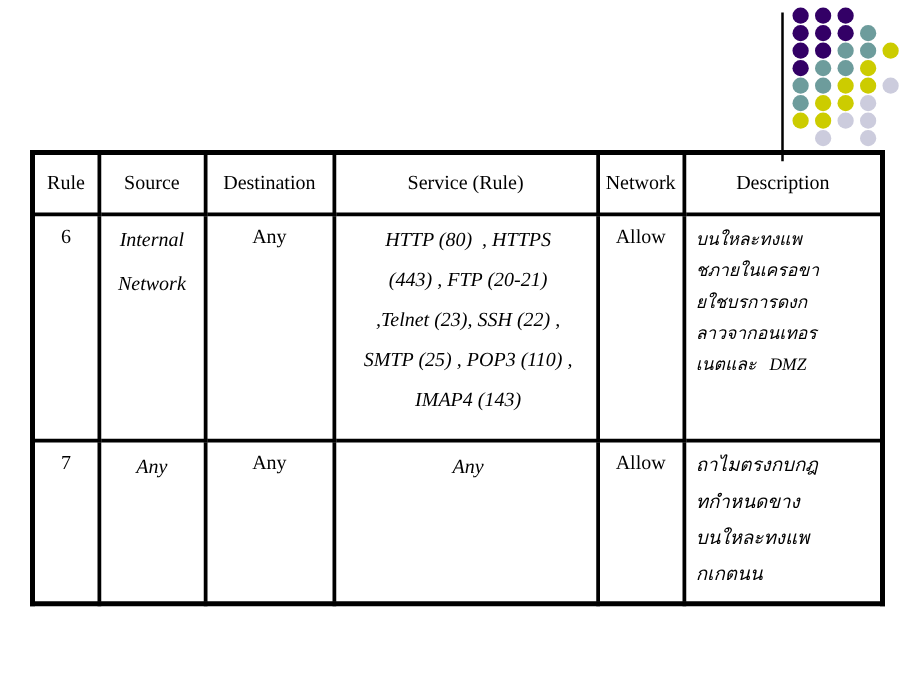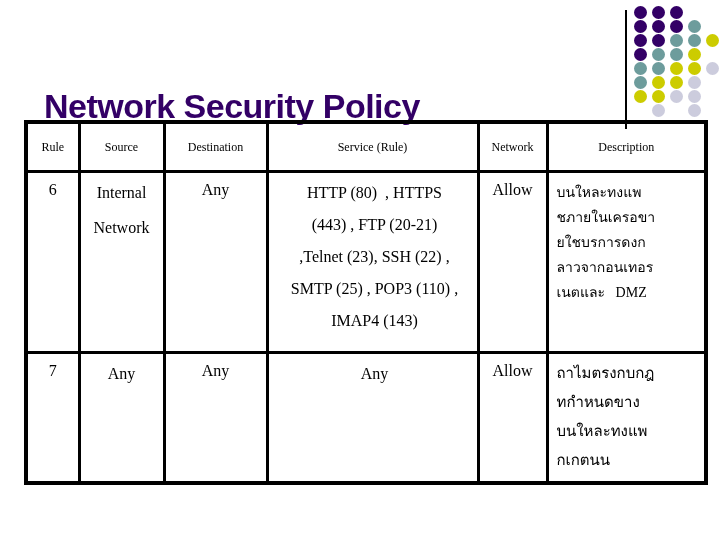--- a/index.html
+++ b/index.html
@@ -50,46 +50,45 @@
     table-layout: fixed;
     color: #000000;
   }
   table.policy th, table.policy td {
     border: 3px solid #000000;
     overflow: hidden;
   }
   table.policy { border: 4px solid #000000; }
   th {
     font-weight: normal;
-    font-size: 12px;
+    font-size: 16px;
     text-align: center;
     vertical-align: middle;
     height: 44px;
   }
   td {
     vertical-align: top;
     padding: 8px 4px 0 4px;
     font-size: 16px;
   }
   td.center { text-align: center; }
-  td.lines  { white-space: pre-wrap; }
+  td.lines  { white-space: pre-wrap; font-style: italic; }
   td.cell-source  { line-height: 35px; padding-top: 2px; }
   td.cell-service { text-align: center; padding-left: 8px; line-height: 32px; padding-top: 4px; }
   td.cell-desc    { text-align: left; padding-left: 8px; }
   tr.row-6 td.cell-desc { font-size: 14px; line-height: 25px; padding-top: 7px; }
   tr.row-7 td.cell-desc { font-size: 15px; line-height: 29px; padding-top: 5px; }
   tr.row-6 td { height: 170px; }
   tr.row-7 td { height: 119px; }
 </style>
 </head>
 <body>
 
 <div class="slide">
 
-  <h1 class="slide-title" style="color: rgb(51, 0, 102);">Network Security Policy</h1>
 
   <div class="deco-line"></div>
 
   <div class="dots">
       <span class="dot" style="background: rgb(51, 0, 102);"></span>
       <span class="dot" style="background: rgb(51, 0, 102);"></span>
       <span class="dot" style="background: rgb(51, 0, 102);"></span>
       <span class="dot" style="visibility: hidden;"></span>
       <span class="dot" style="visibility: hidden;"></span>
       <span class="dot" style="background: rgb(51, 0, 102);"></span>

